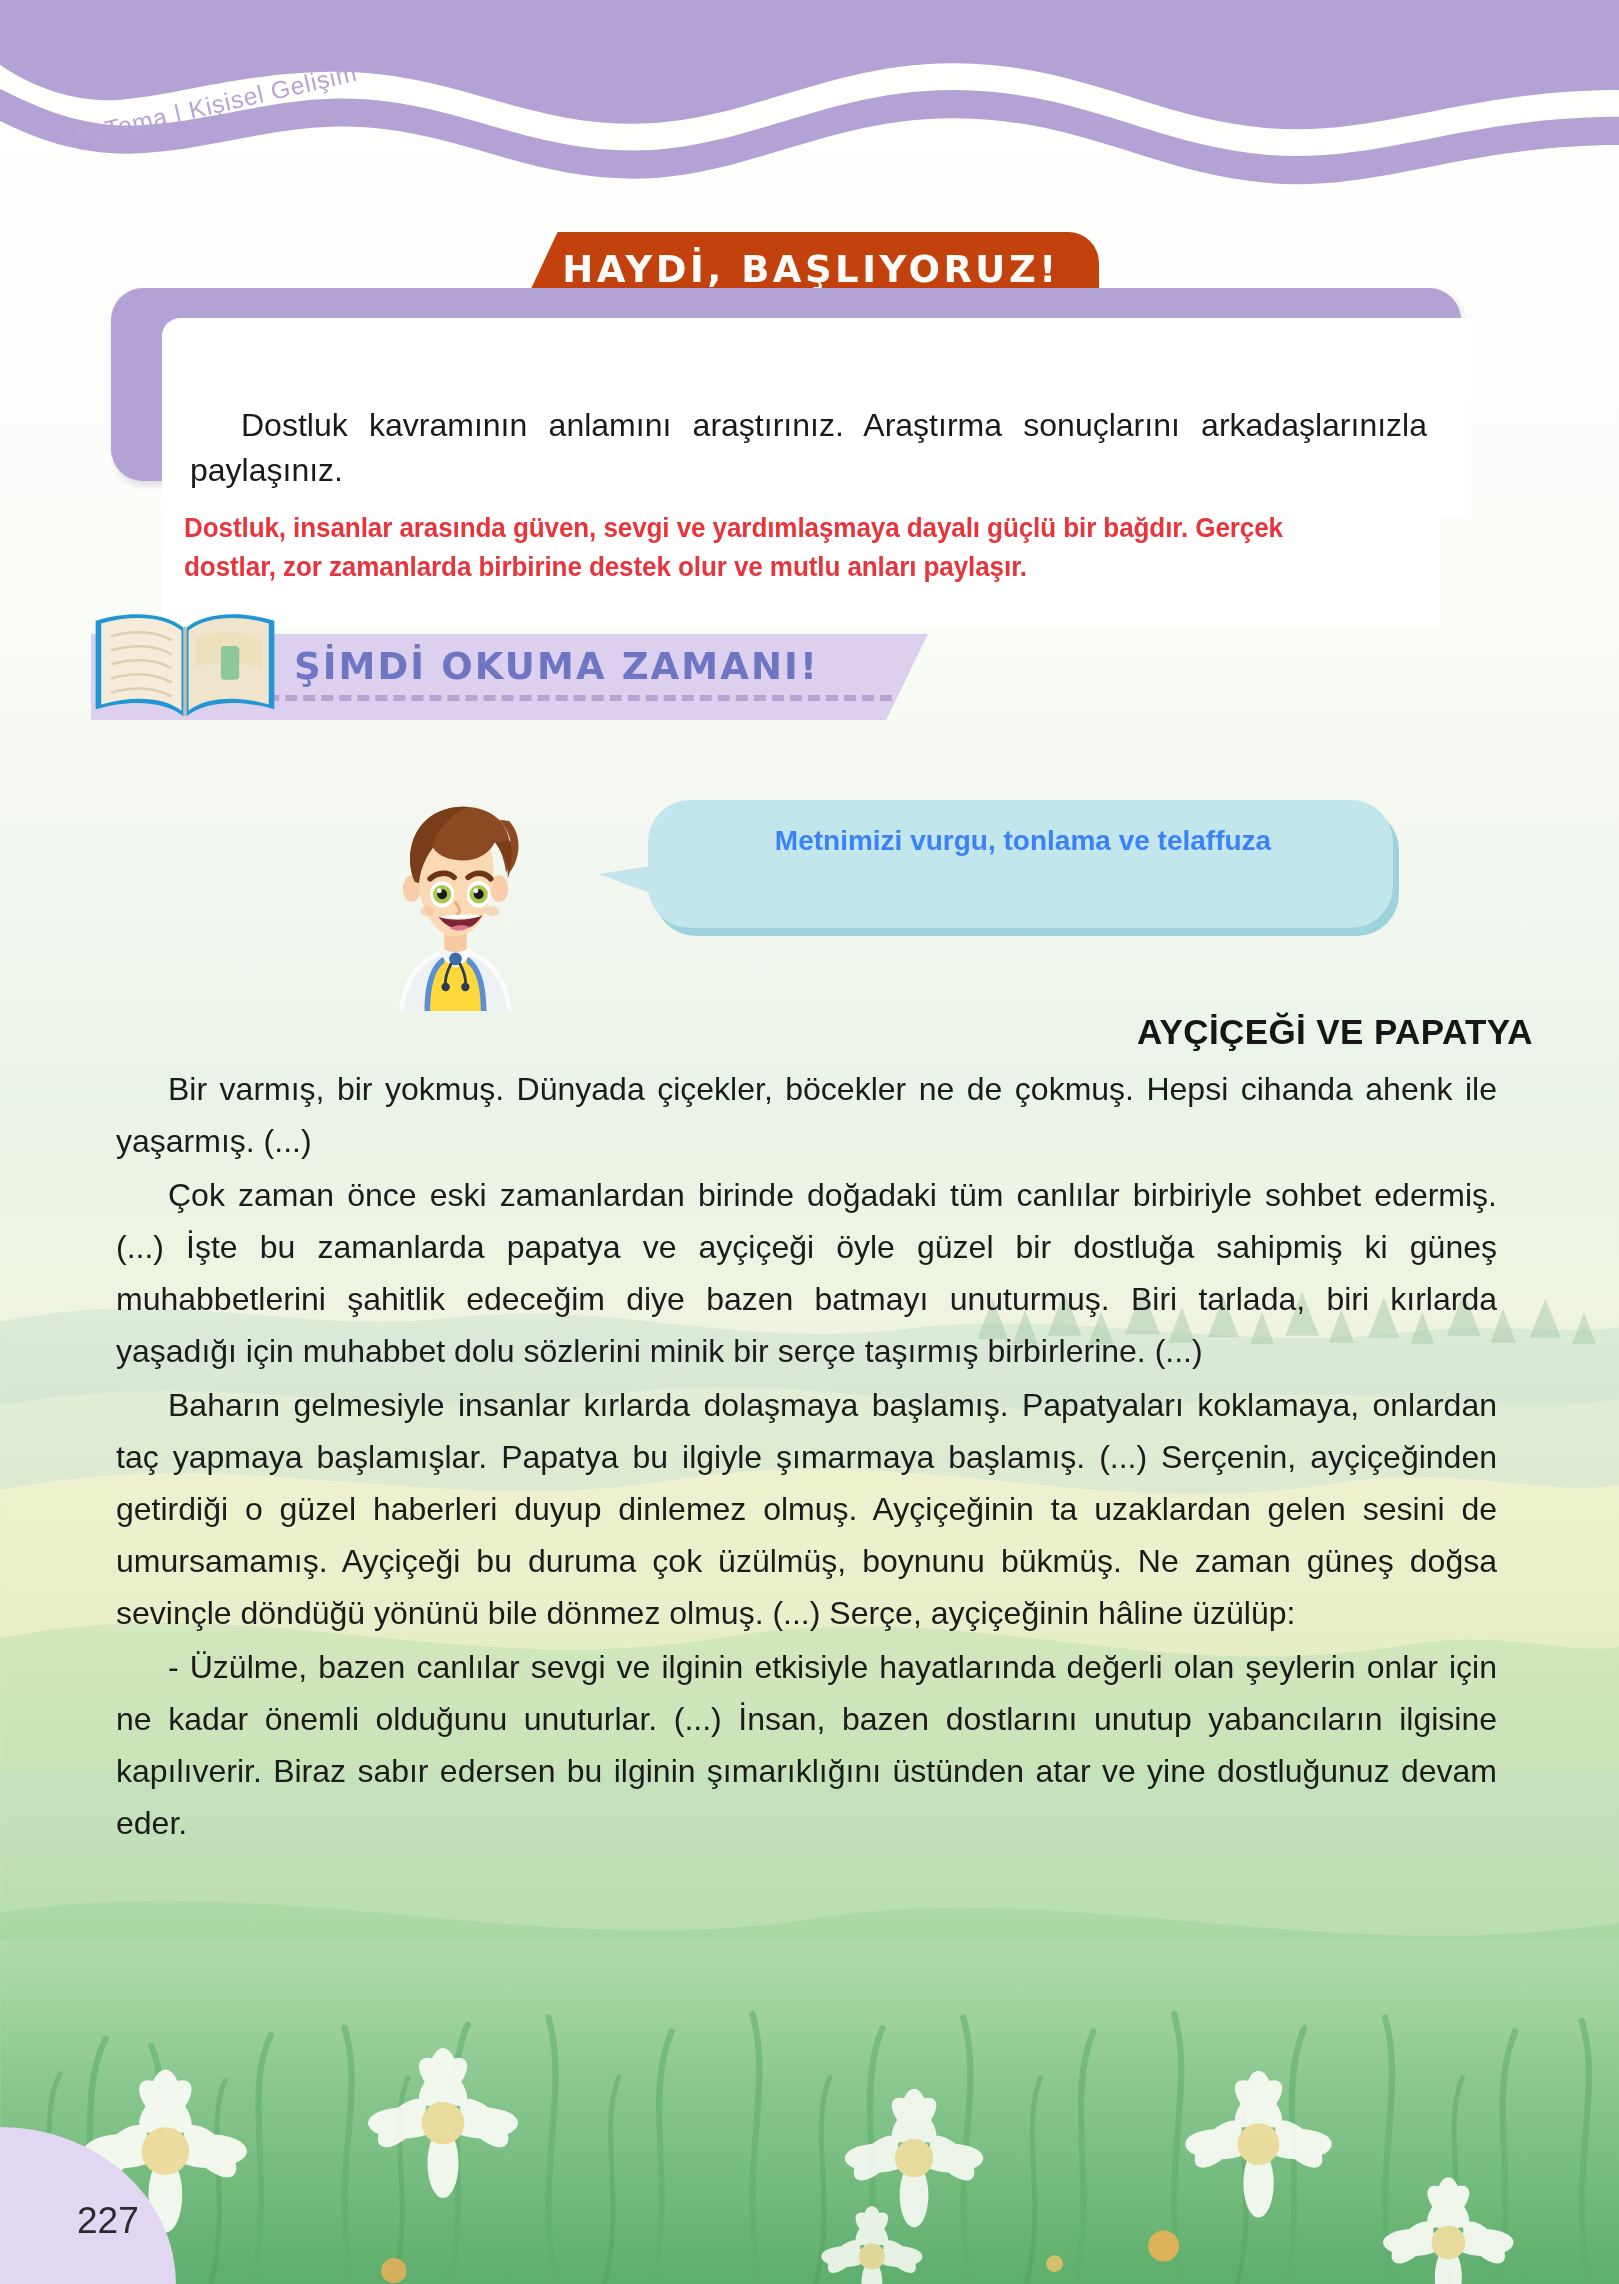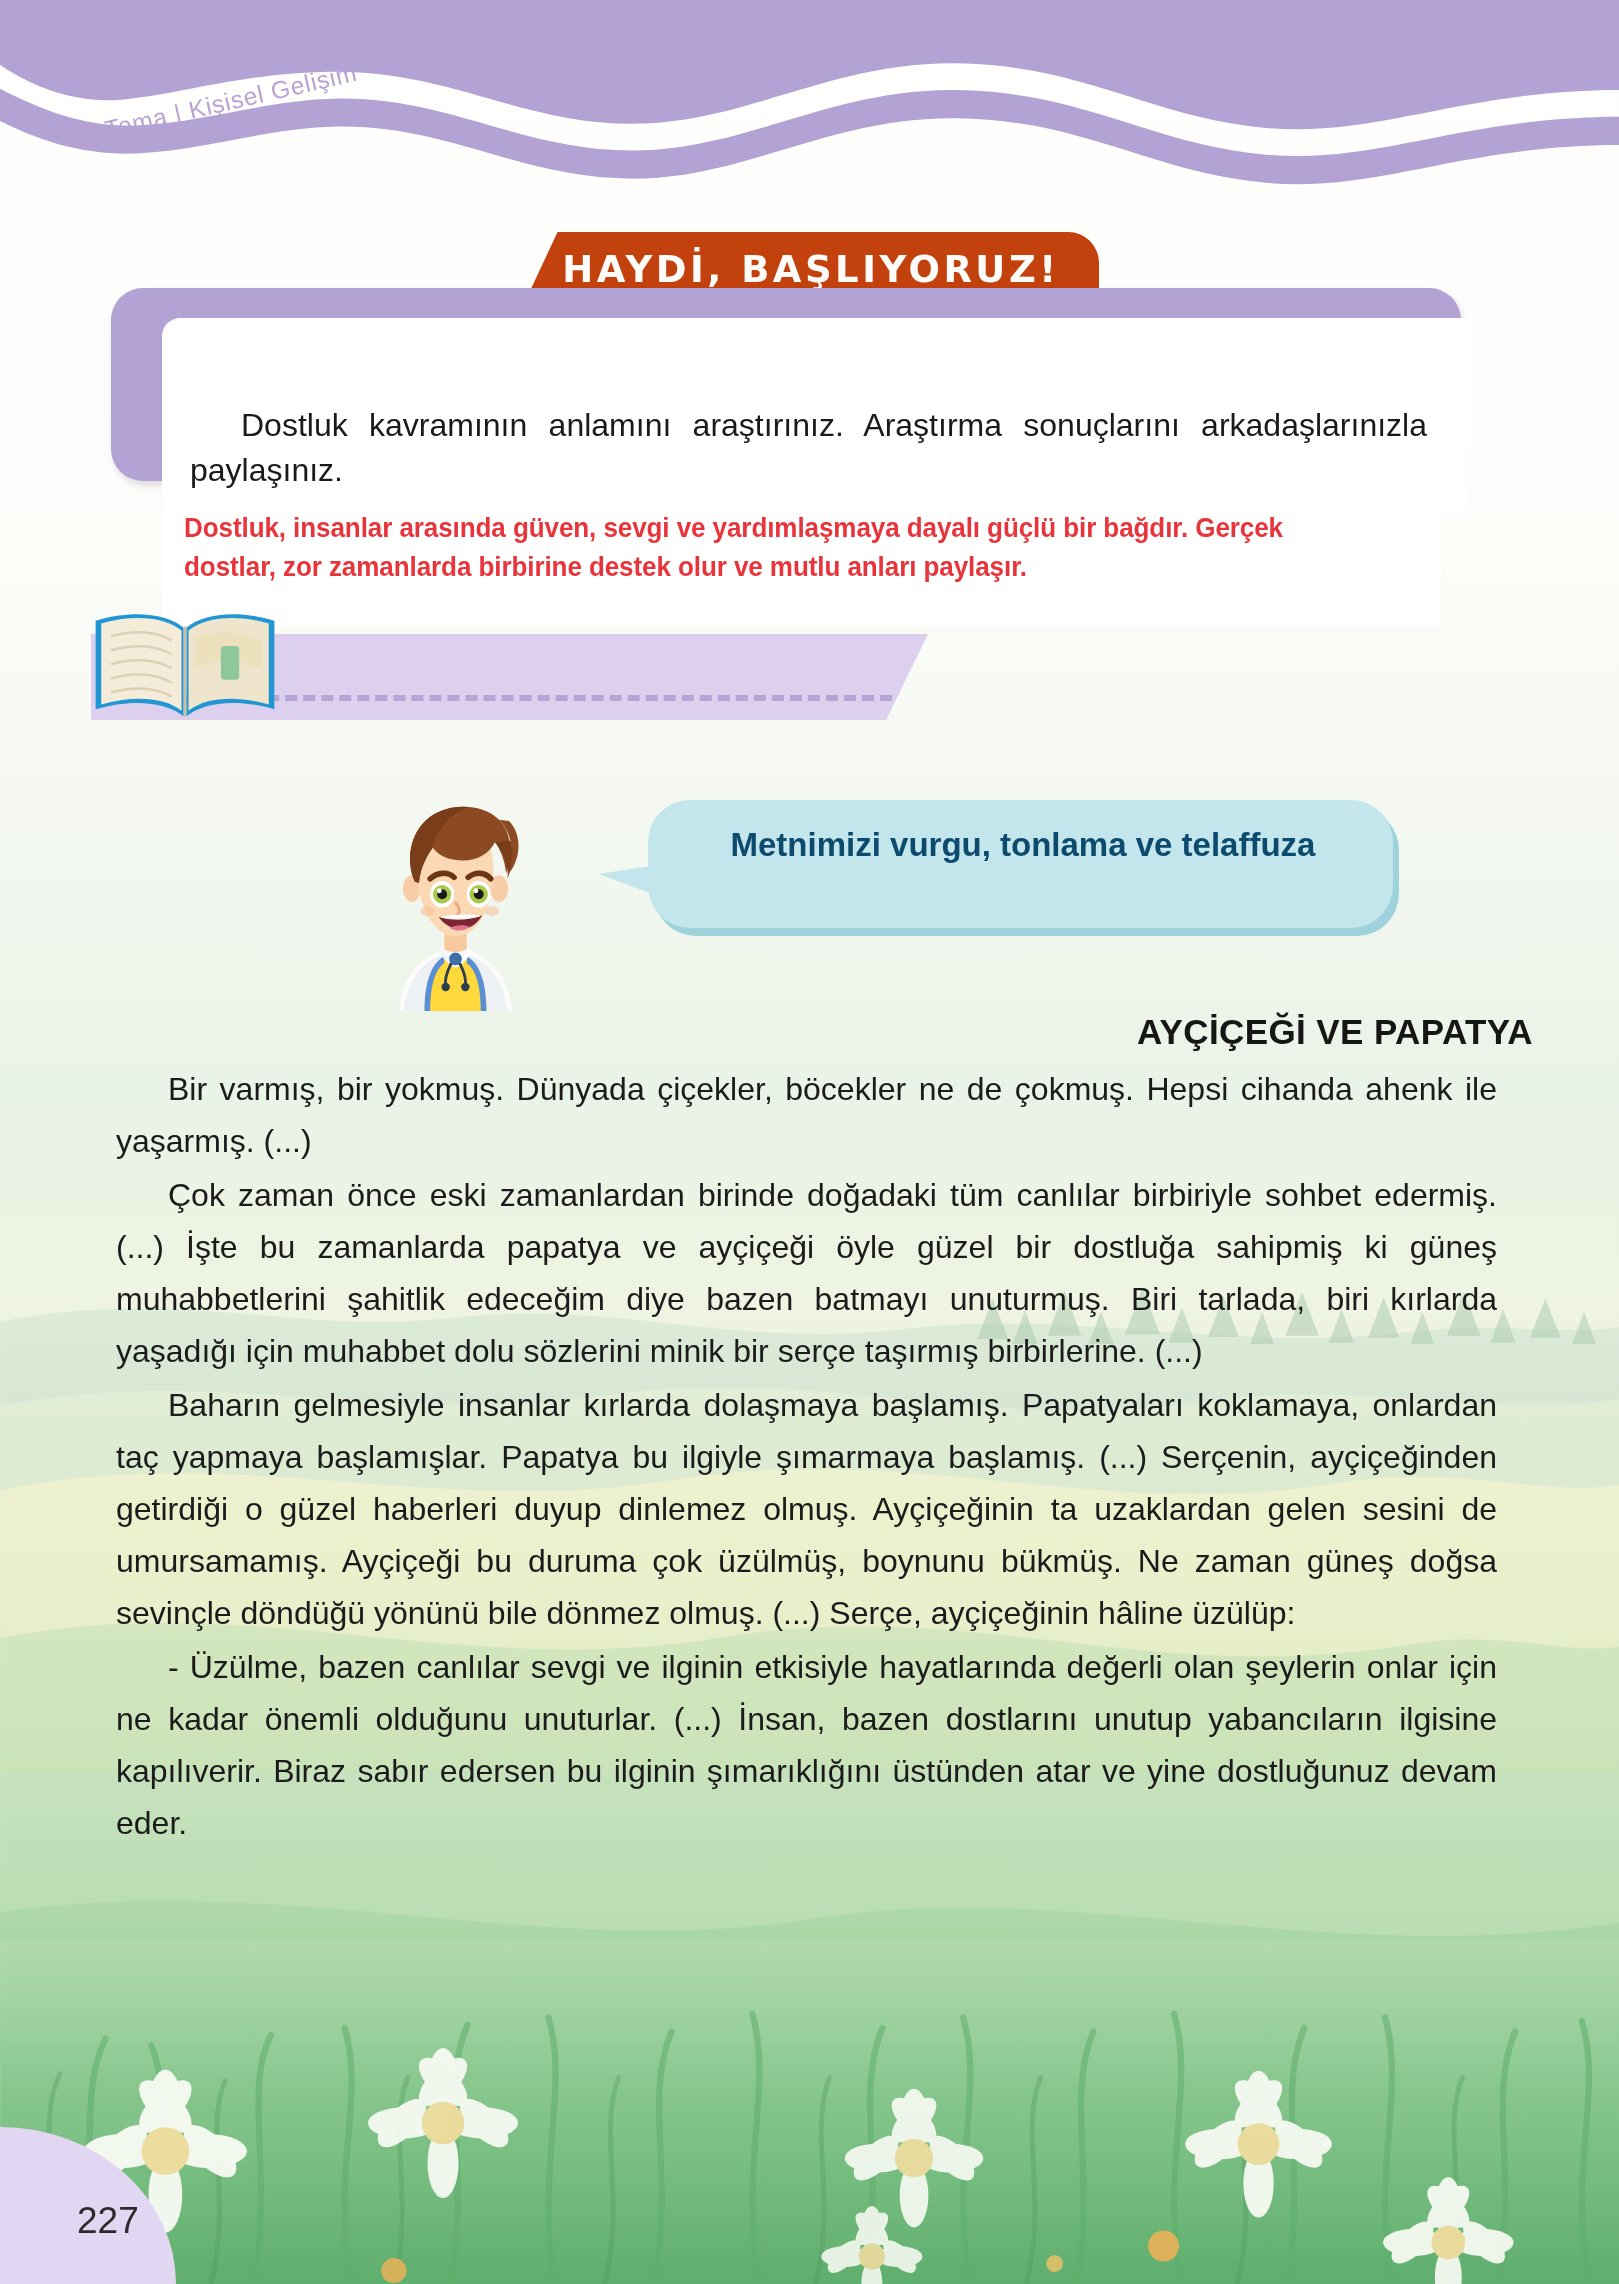--- a/index.html
+++ b/index.html
@@ -107,21 +107,21 @@
     background:#c2e6ec;border-radius:42px;
   }
   .bubble-tail{
     position:absolute;left:598px;top:865px;width:0;height:0;
     border-top:9.8px solid transparent;
     border-bottom:22.5px solid transparent;
     border-right:60px solid #c2e6ec;
   }
   .bubble-text{
     position:absolute;left:668px;top:819px;width:710px;
-    text-align:center;font-size:33px;color:#0c4a6e;line-height:1.55;
+    text-align:center;font-size:28px;color:#3b82f6;line-height:1.55;
     font-family:"Liberation Sans", sans-serif;font-weight:600;
   }
 
   
   .story-title{
     position:absolute;left:0;top:1012px;width:1533px;
     text-align:right;
     font-size:35px;font-weight:700;color:#161616;letter-spacing:0.4px;
     font-family:"Liberation Sans", sans-serif;
   }
@@ -357,20 +357,21 @@
 
   <div class="purple-frame"></div>
   <div class="white-inner"></div>
   <div class="instruction-text">Dostluk kavramının anlamını araştırınız. Araştırma sonuçlarını arkadaşlarınızla paylaşınız.</div>
 
   <div class="red-white-bg"></div>
   <div class="red-text">Dostluk, insanlar arasında güven, sevgi ve yardımlaşmaya dayalı güçlü bir bağdır. Gerçek dostlar, zor zamanlarda birbirine destek olur ve mutlu anları paylaşır.</div>
 
   <div class="okuma-banner"></div>
   <div class="okuma-dash"></div>
+  <div class="okuma-title">ŞİMDİ OKUMA ZAMANI!</div>
 
   <div class="book-icon">
     <svg width="190" height="120" viewBox="0 0 270 170">
       <path d="M8 22 C 60 6, 110 12, 133 32 L133 158 C 110 138, 60 132, 8 148 Z" fill="#2196d3"></path>
       <path d="M262 22 C 210 6, 160 12, 137 32 L137 158 C 160 138, 210 132, 262 148 Z" fill="#2196d3"></path>
       <path d="M16 26 C 64 12, 108 18, 130 36 L130 150 C 108 132, 64 127, 16 141 Z" fill="#f4ecd8"></path>
       <path d="M254 26 C 206 12, 162 18, 140 36 L140 150 C 162 132, 206 127, 254 141 Z" fill="#efe5cd"></path>
       <g stroke="#dcd0b4" stroke-width="3.5" fill="none">
         <path d="M30 44 C 66 34, 96 38, 116 50"></path>
         <path d="M30 64 C 66 54, 96 58, 116 70"></path>

